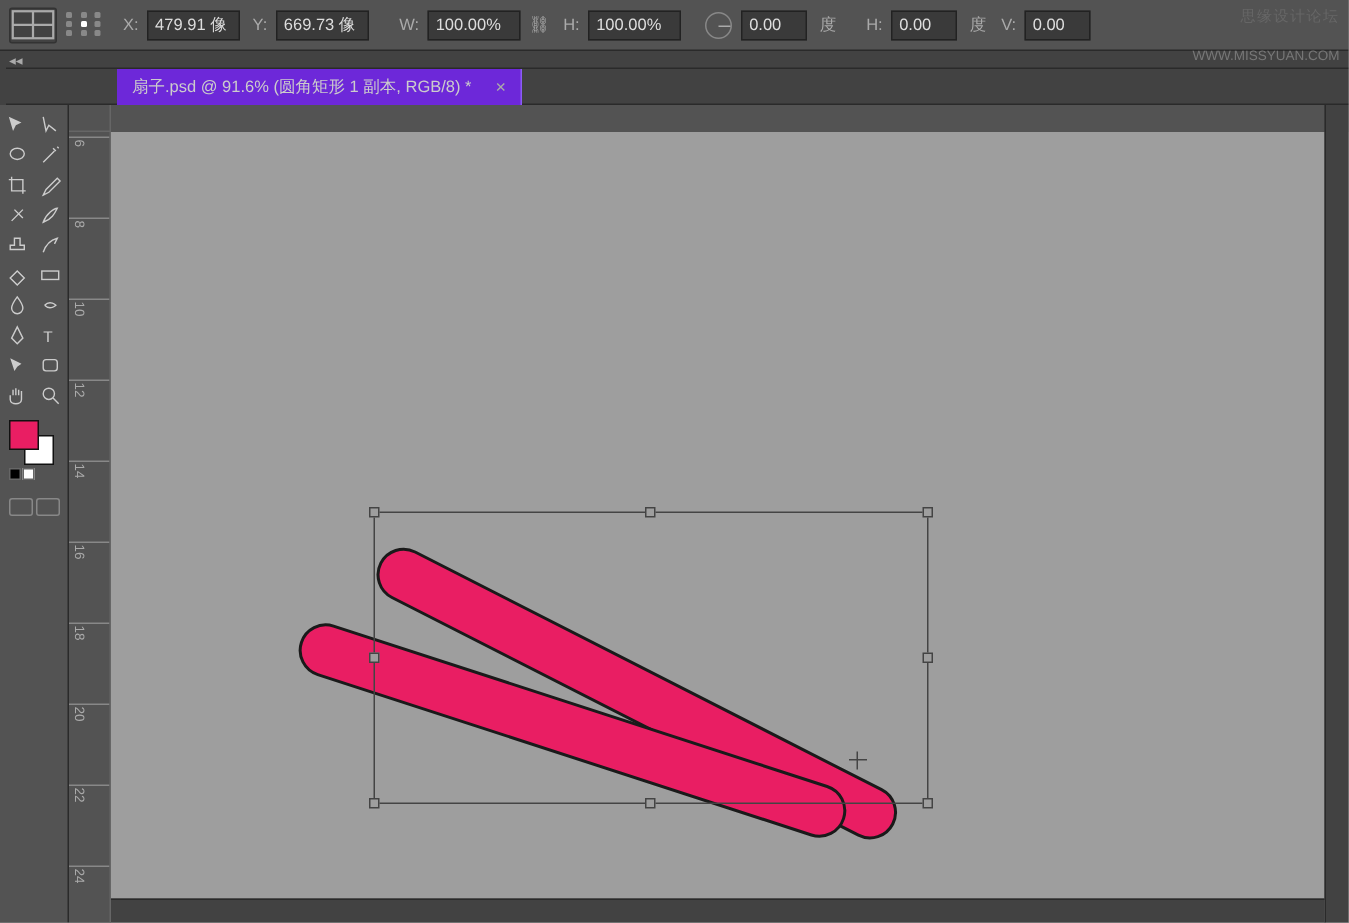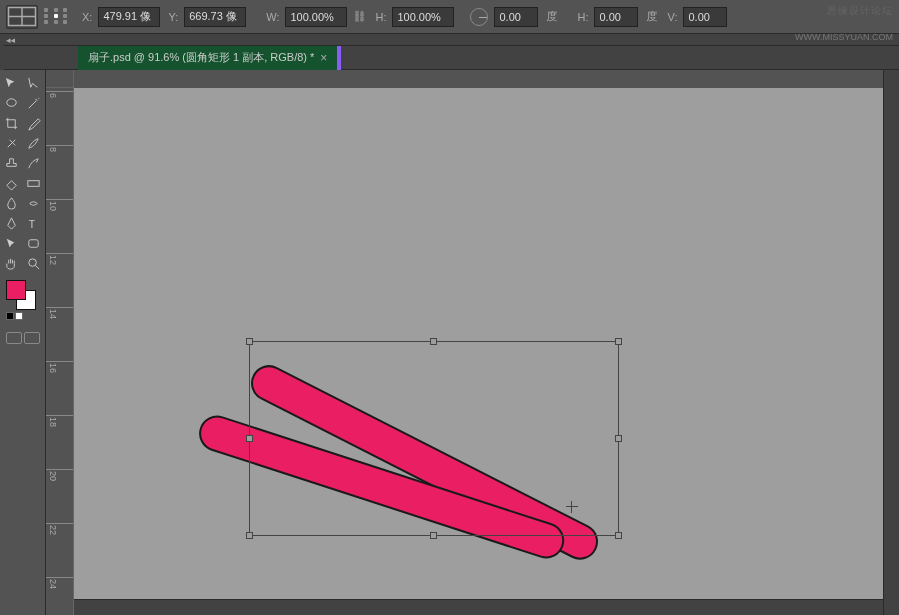--- a/index.html
+++ b/index.html
@@ -9,21 +9,21 @@
 .grid-icon{width:28px;height:18px;display:grid;grid-template-columns:repeat(3,1fr);grid-template-rows:repeat(3,1fr);gap:1px}
 .grid-icon span{background:#888;width:4px;height:4px;border-radius:1px}
 .opt-label{color:#aaa;margin-left:4px;margin-right:2px}
 .opt-input{background:#3a3a3a;border:1px solid #222;height:20px;padding:0 4px;color:#ddd;font-size:11px;width:62px}
 .opt-link{width:16px;height:20px;display:flex;align-items:center;justify-content:center;color:#aaa}
 .opt-angle{width:18px;height:18px;border:1px solid #888;border-radius:50%;position:relative;margin:0 2px}
 .opt-angle::after{content:"";position:absolute;left:8px;top:8px;width:8px;height:1px;background:#aaa}
 .tab-header{height:12px;background:#424242;border-bottom:1px solid #2a2a2a;display:flex;align-items:center}
 .tab-header .chev{color:#aaa;font-size:9px;padding-left:6px}
 .tab-bar{height:24px;background:#424242;border-bottom:1px solid #2a2a2a;display:flex;align-items:center}
-.tab{height:24px;background:#14532d;padding:0 10px;display:flex;align-items:center;border-right:4px solid #8b5cf6;margin-left:78px;gap:6px}
+.tab{height:24px;background:#6d28d9;padding:0 10px;display:flex;align-items:center;border-right:1px solid #8b5cf6;margin-left:78px;gap:16px}
 .tab-close{color:#aaa;font-size:12px}
 .workspace{display:flex;height:545px}
 .toolbox{width:46px;background:#535353;border-right:1px solid #2a2a2a;padding:4px 2px;display:flex;flex-direction:column;gap:2px}
 .tool-row{display:flex;gap:2px;justify-content:center}
 .tool{width:20px;height:18px;display:flex;align-items:center;justify-content:center;border-radius:2px}
 .tool svg{width:15px;height:15px}
 .swatch-area{margin-top:6px;position:relative;height:28px}
 .swatch-fg{position:absolute;left:4px;top:0;width:20px;height:20px;background:#e91e63;border:1px solid #111;z-index:2}
 .swatch-bg{position:absolute;left:14px;top:10px;width:20px;height:20px;background:#fff;border:1px solid #111}
 .swatch-mini{margin-top:2px;display:flex;gap:1px;padding-left:4px}

